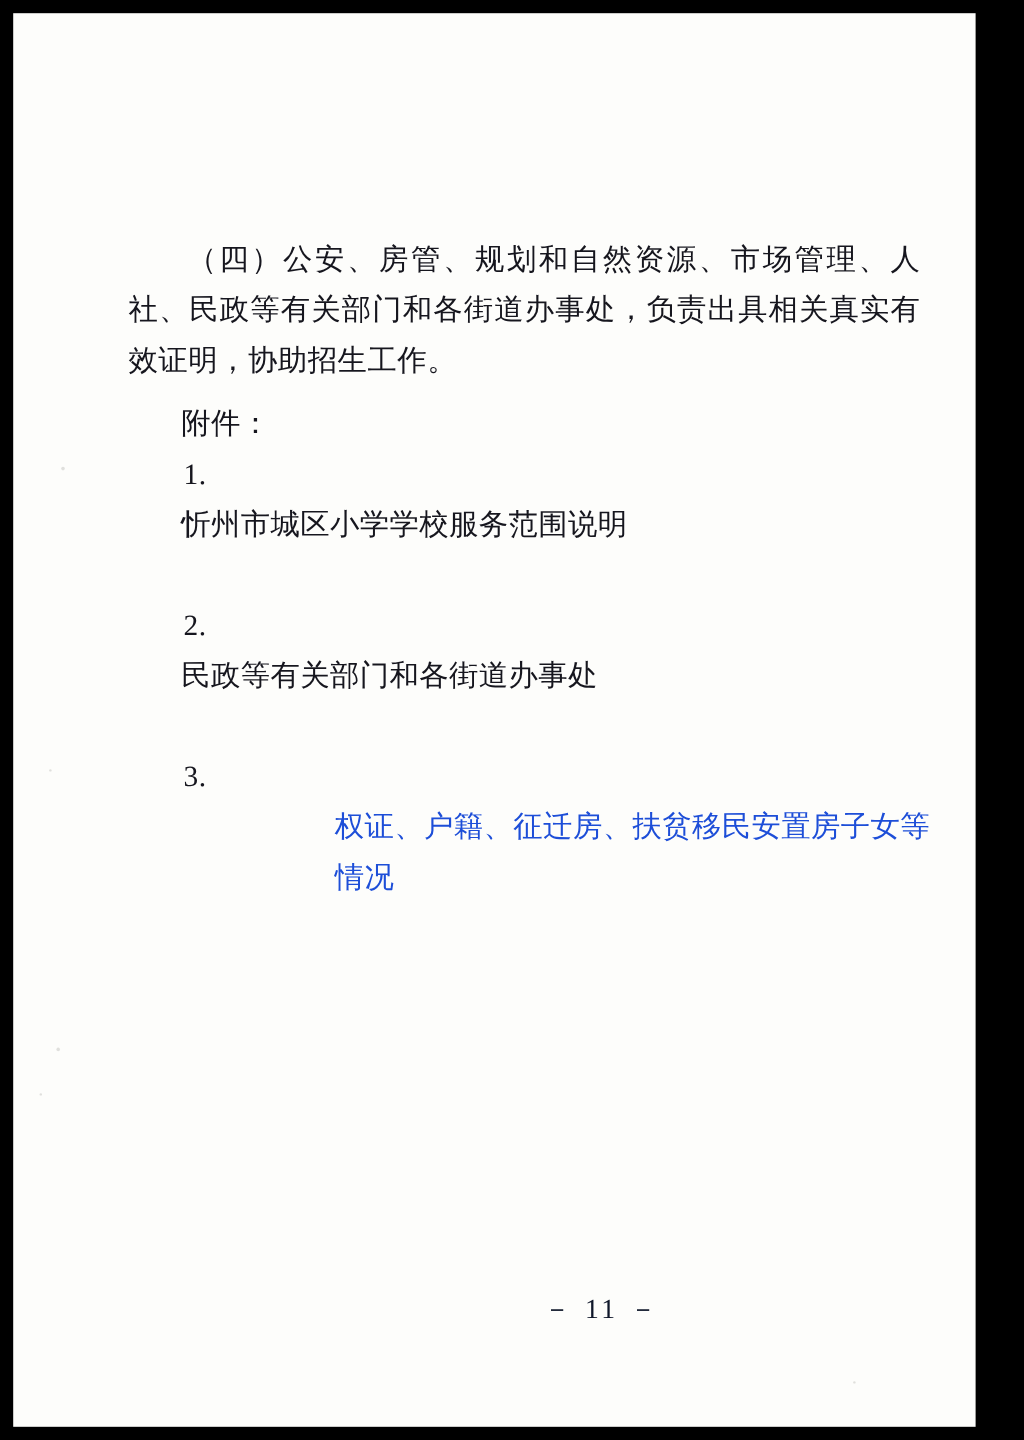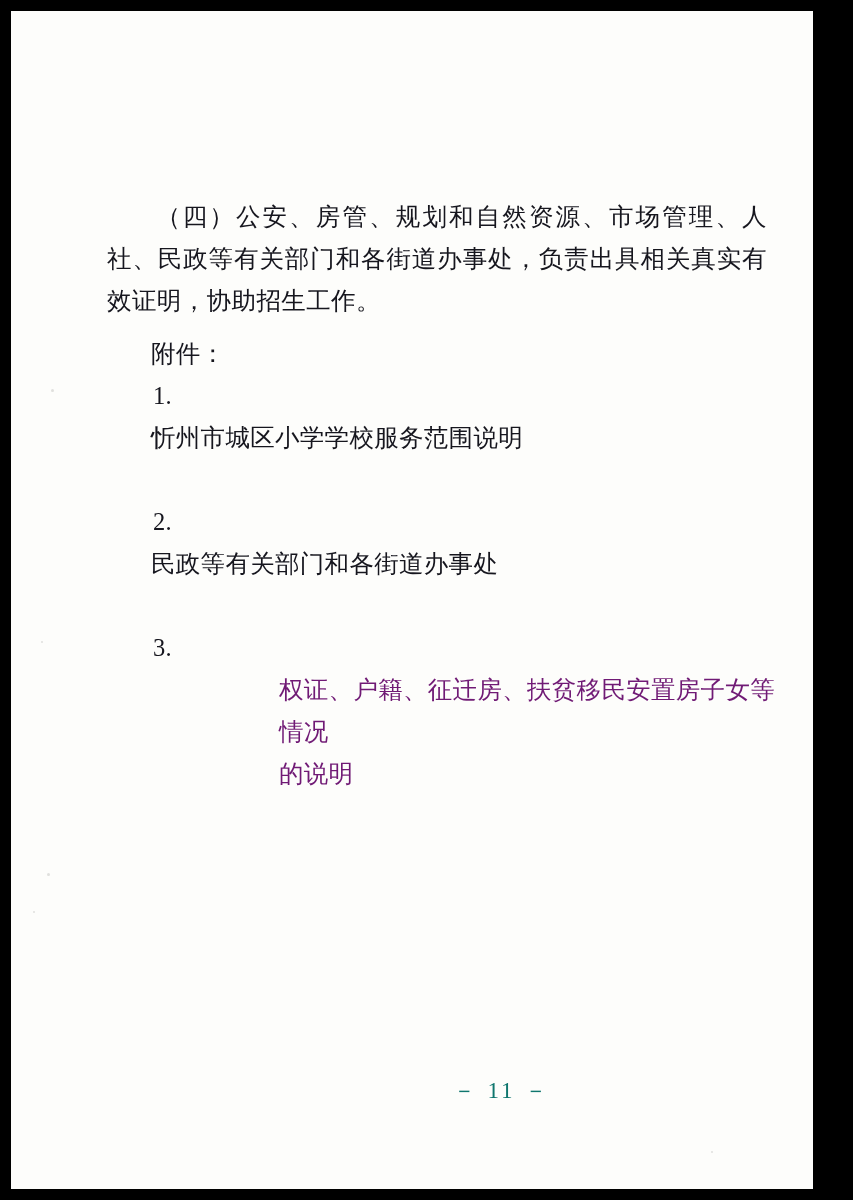--- a/index.html
+++ b/index.html
@@ -79,32 +79,32 @@
     text-align: right;
   }
   .attach-row.indent .attach-label {
     visibility: hidden;
   }
   .attach-cont {
     padding-left: 128px;
     font-size: 24.5px;
     line-height: 42px;
     letter-spacing: 0.3px;
-    color: #701a75;
+    color: #1d4ed8;
     width: 500px;
   }
   .page-number {
     position: absolute;
     left: 0;
     top: 1064px;
     width: 831px;
     text-align: center;
     font-size: 23px;
     letter-spacing: 3px;
-    color: #0f766e;
+    color: #0f172a;
     padding-left: 150px;
     box-sizing: border-box;
   }
 </style>
 </head>
 <body>
 
 <div class="page">
 
   <span class="speck" style="left:40px;  top:378px; width:3px; height:3px;"></span>
@@ -129,20 +129,19 @@
         <span class="attach-label">附件：</span>
         <span class="attach-num">2.</span>
         <span class="attach-text">民政等有关部门和各街道办事处</span>
       </div>
 
       <div class="attach-row indent">
         <span class="attach-label">附件：</span>
         <span class="attach-num">3.</span>
       </div>
       <div class="attach-cont">权证、户籍、征迁房、扶贫移民安置房子女等情况</div>
-      <div class="attach-cont">的说明</div>
 
     </div>
 
     <div class="page-number">－ 11 －</div>
 
   </div>
 </div>
 
 </body></html>

